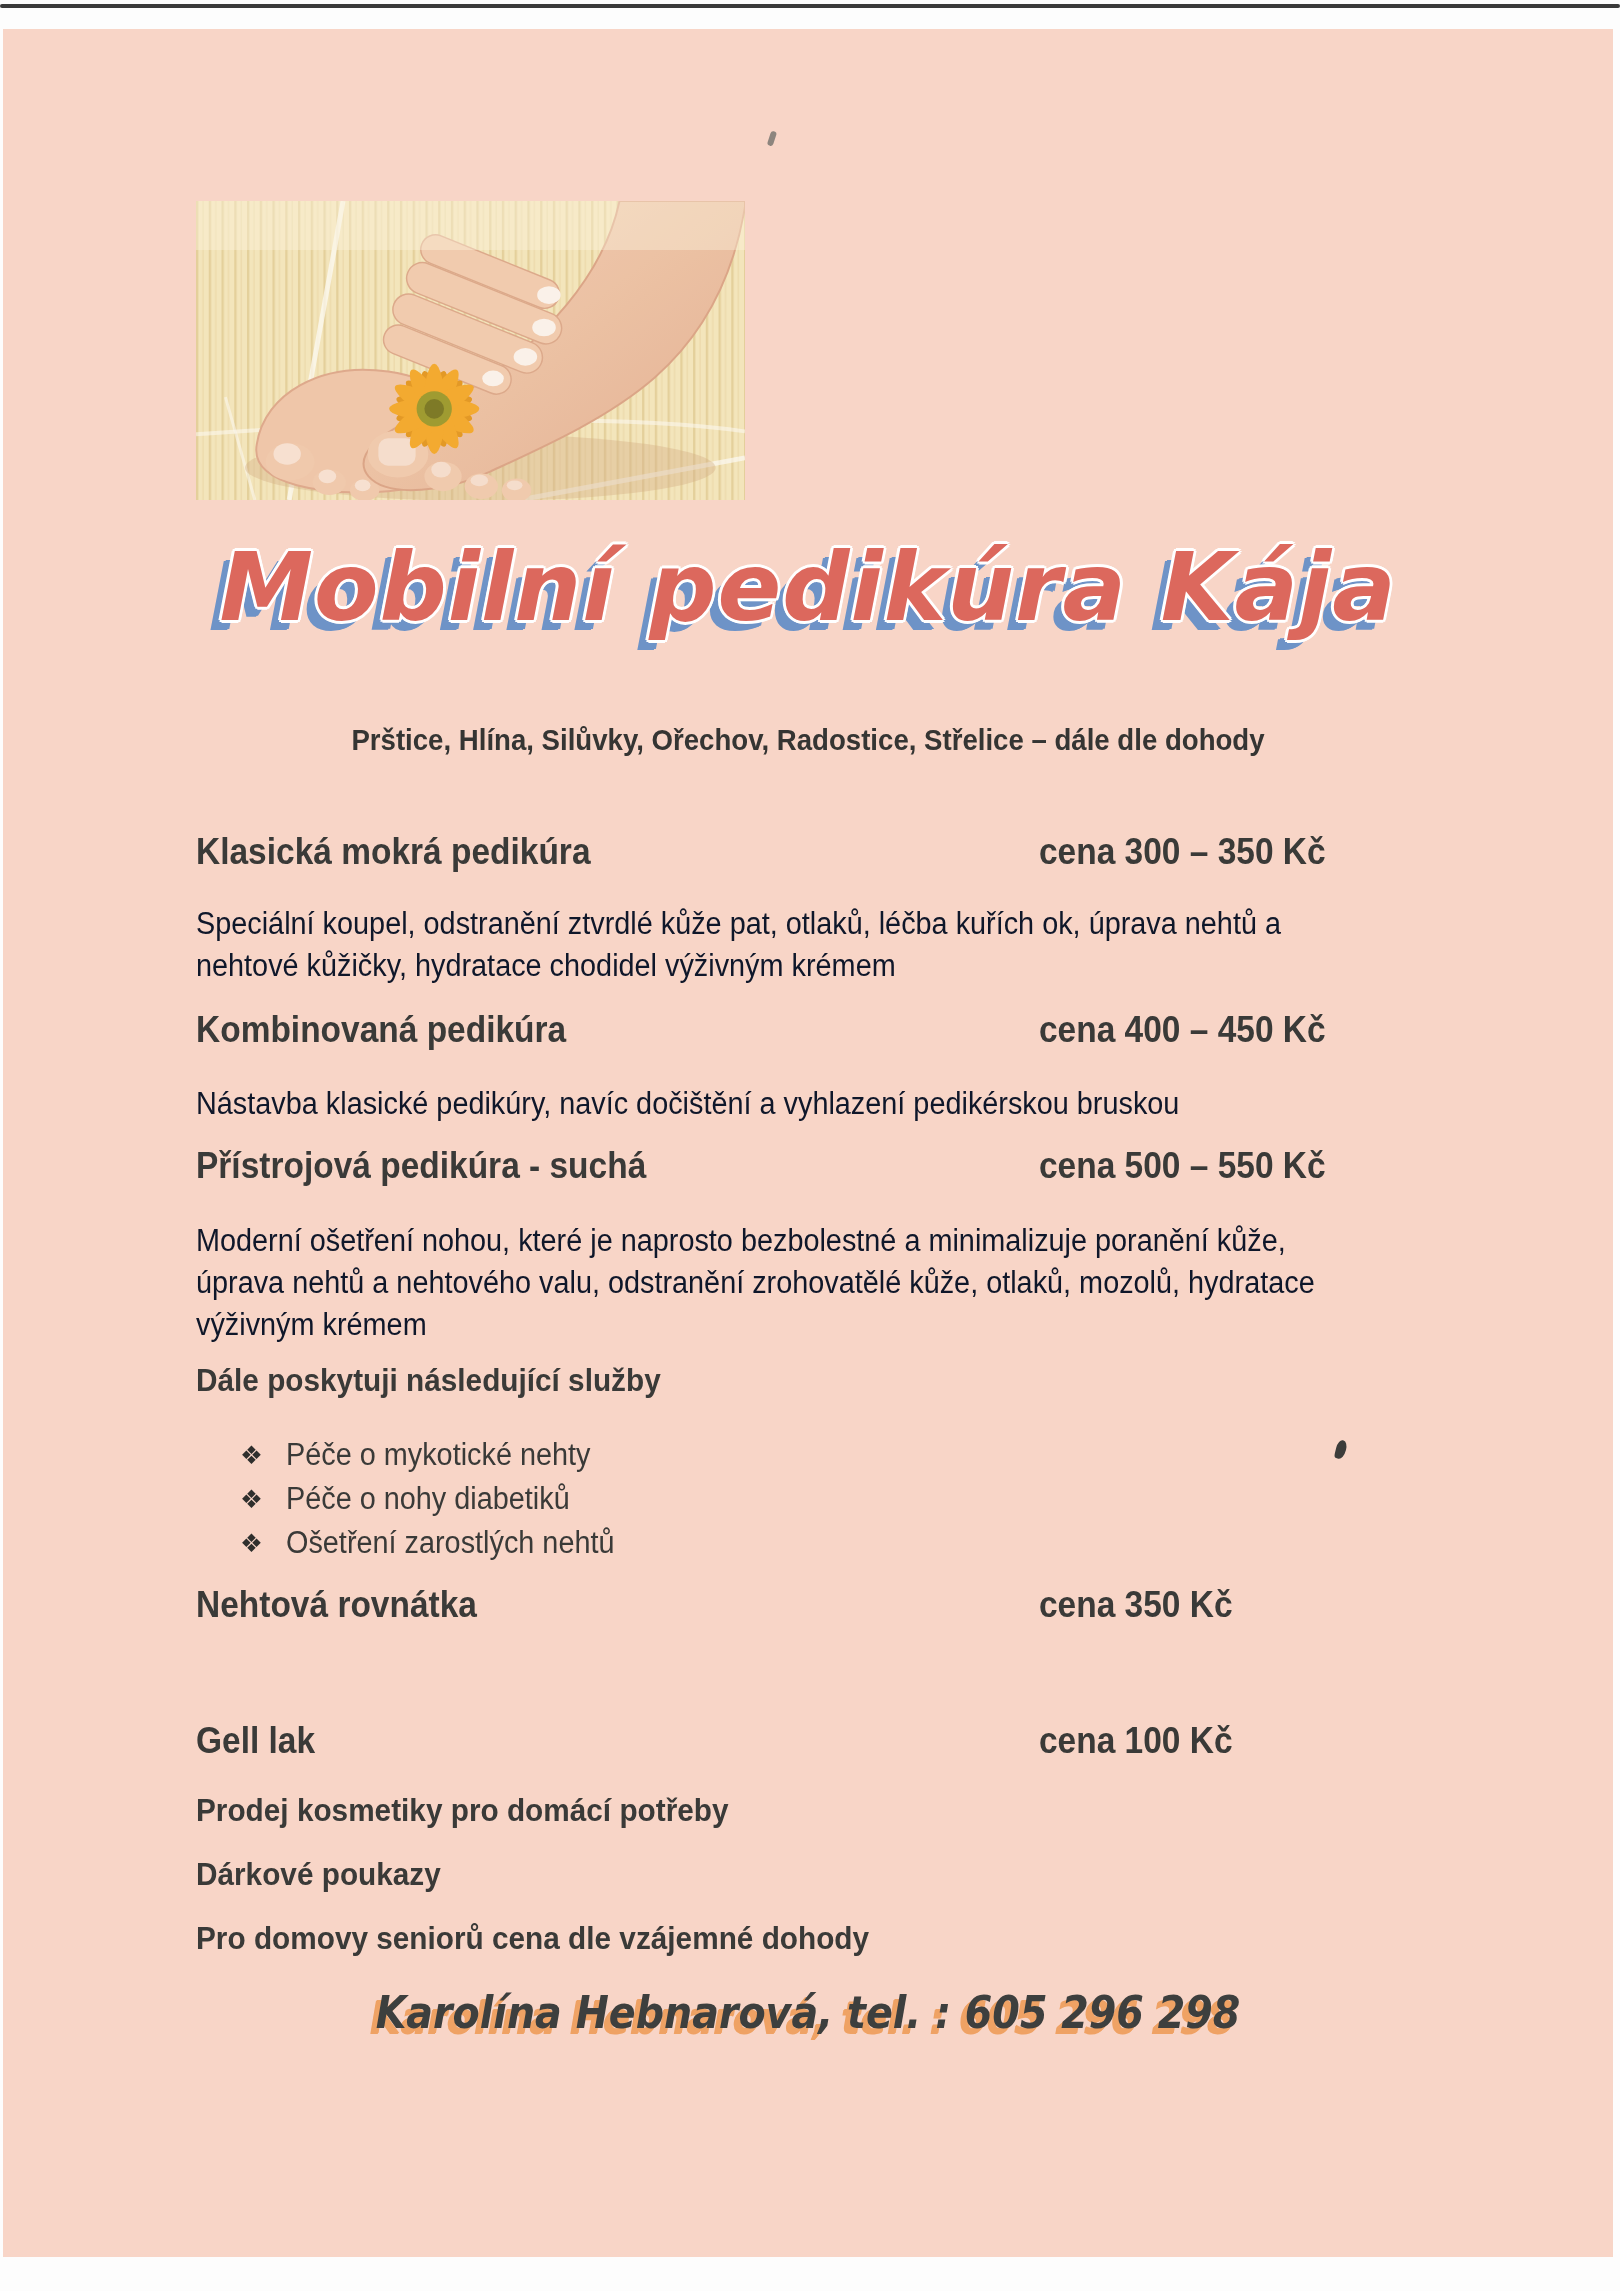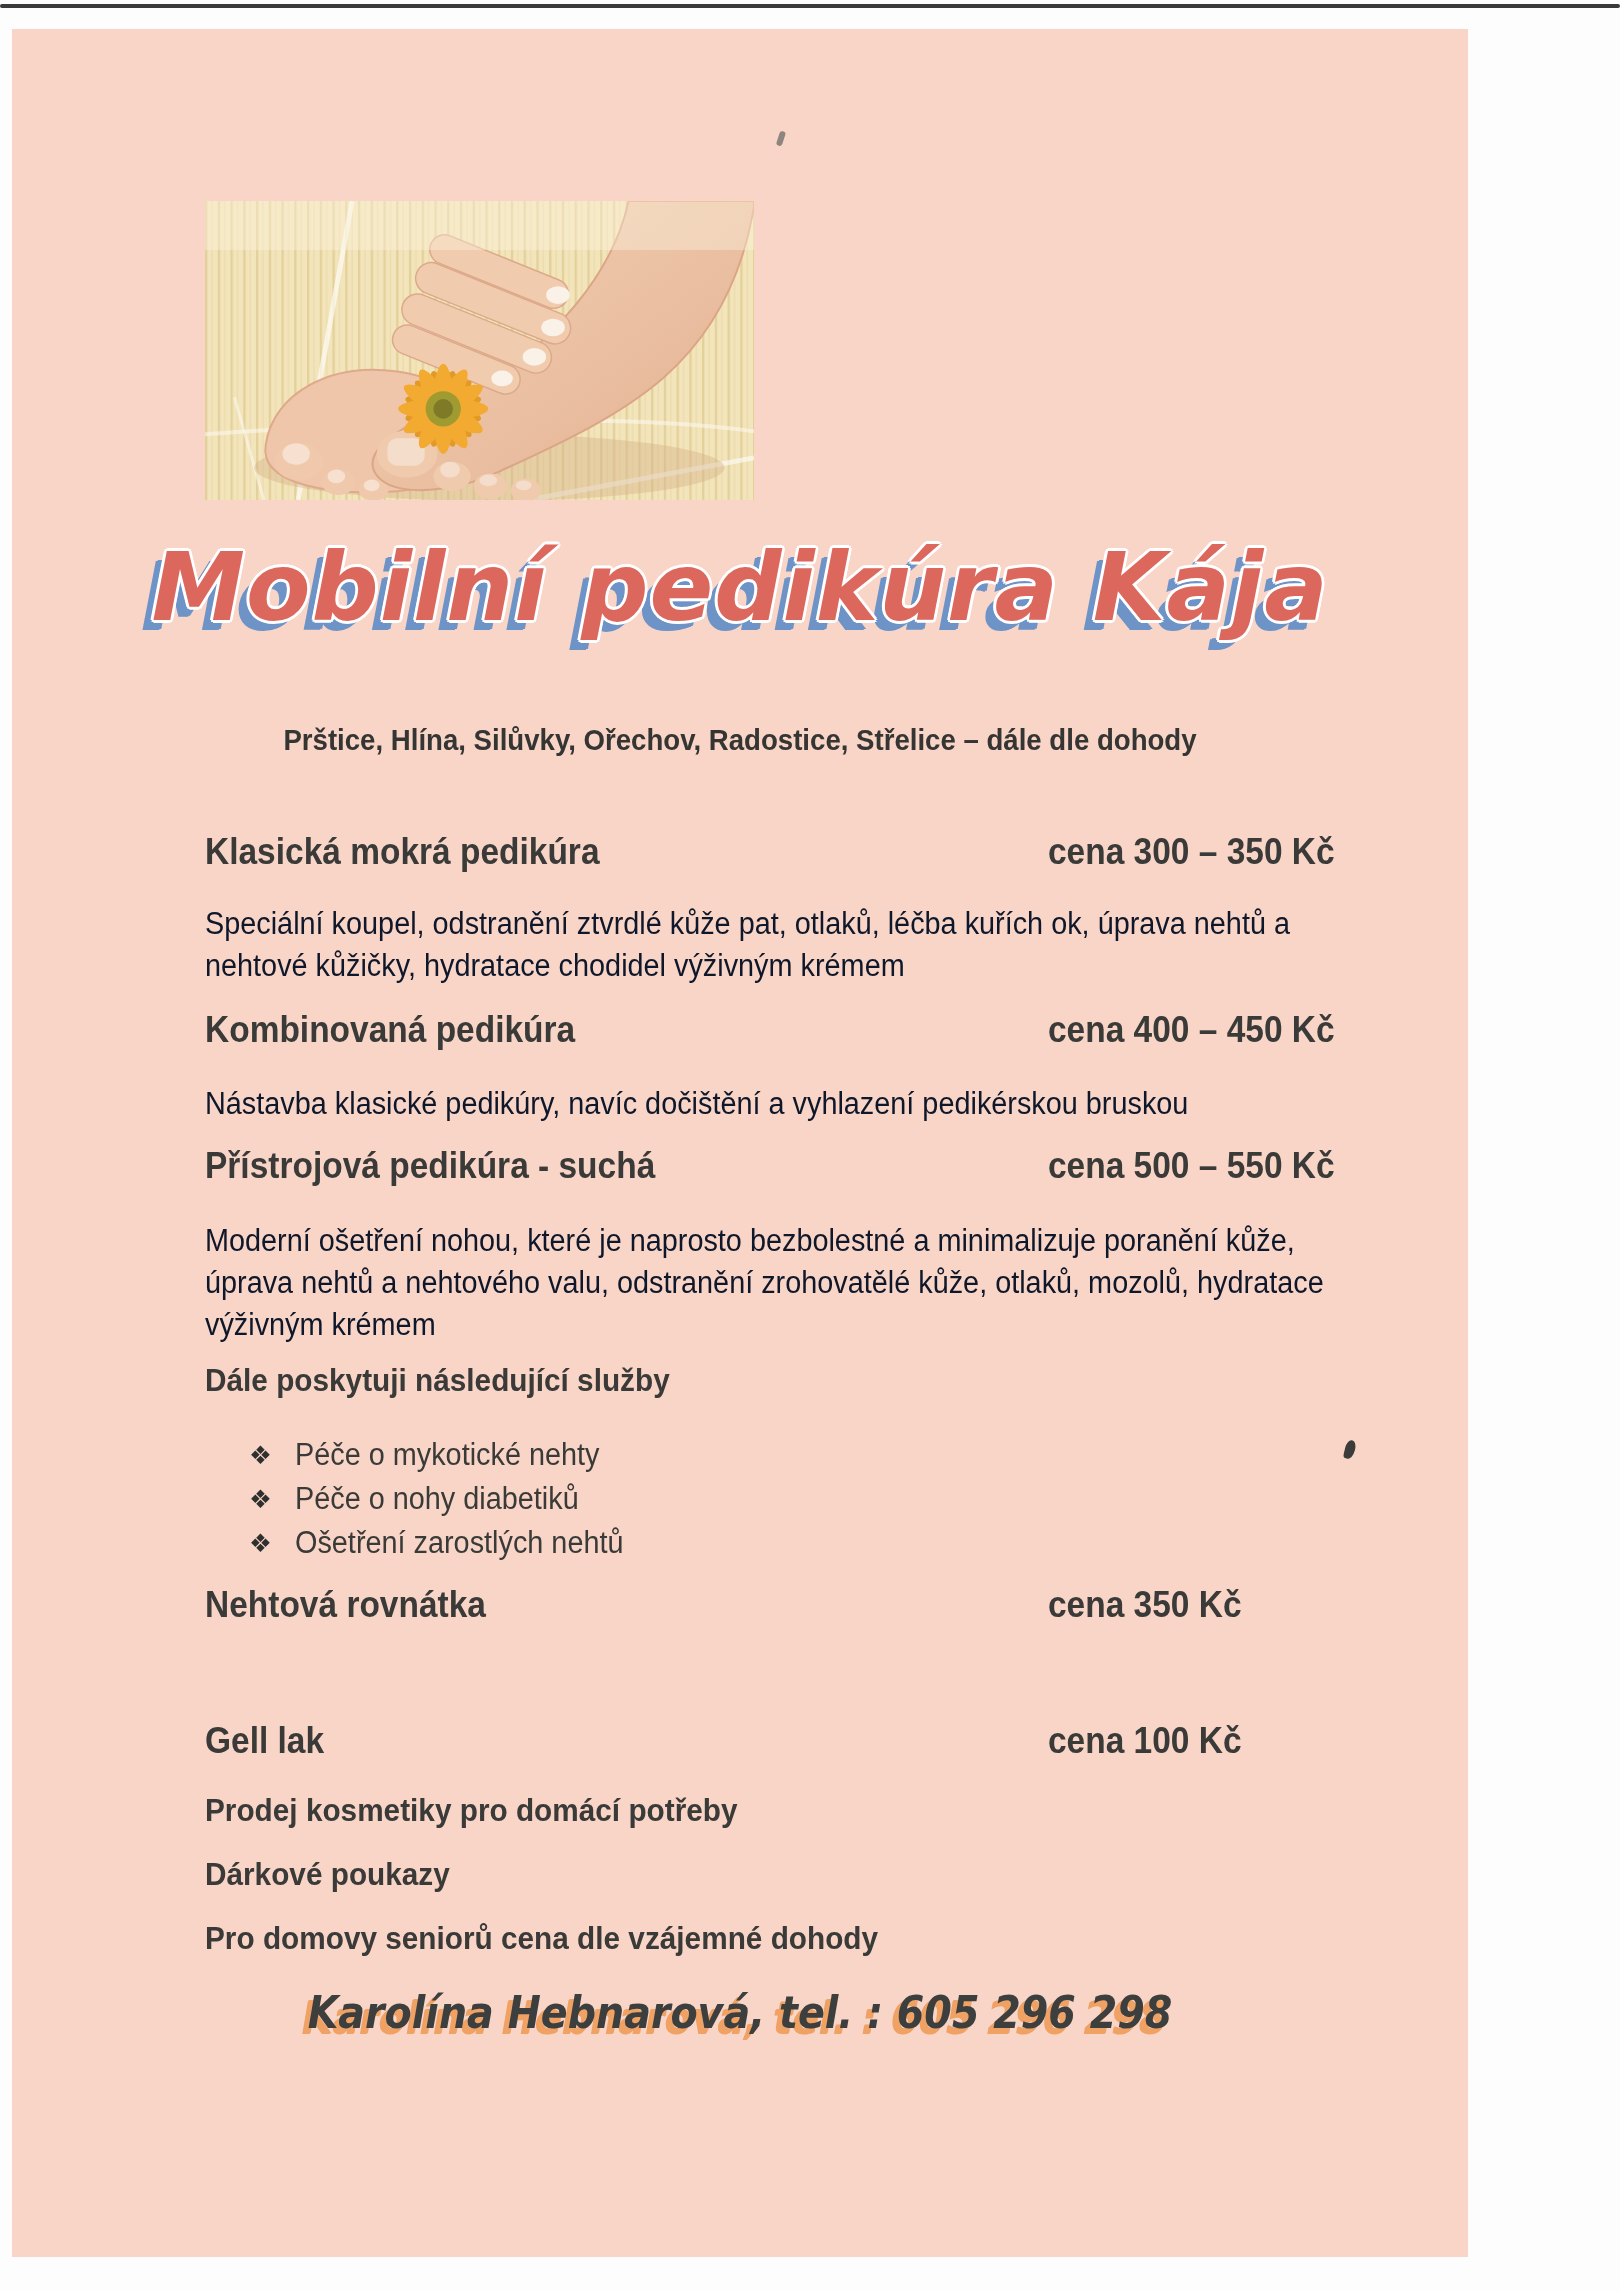--- a/index.html
+++ b/index.html
@@ -1,21 +1,21 @@
 <!DOCTYPE html>
 <html><head>
 <meta charset="utf-8">
 <style>
   html,body{margin:0;padding:0;background:#e9e9e9;}
   .canvas{
     position:relative;width:1620px;height:2292px;background:#fdfdfd;
     overflow:hidden;font-family:"Liberation Sans",sans-serif;
   }
   .scanline{position:absolute;top:3.9px;left:0;width:100%;height:3.9px;background:#3a3a3a;border-radius:2px;}
-  .page{position:absolute;left:12px;top:29px;width:1456px;height:2228px;background:#f8d5c7;}
+  .page{position:absolute;left:3px;top:29px;width:1610px;height:2228px;background:#f8d5c7;}
 
   .photo{position:absolute;left:193px;top:172px;width:549px;height:299px;}
 
   .title{
     position:absolute;top:504px;left:0;width:100%;margin:0;text-align:center;
     font-family:"DejaVu Sans",sans-serif;font-style:italic;font-weight:bold;
     font-size:94px;letter-spacing:1px;color:#dc685d;
     text-shadow:
       2.9px 0 0 #fff,-2.9px 0 0 #fff,0 2.9px 0 #fff,0 -2.9px 0 #fff,
       2px 2px 0 #fff,-2px 2px 0 #fff,2px -2px 0 #fff,-2px -2px 0 #fff,

